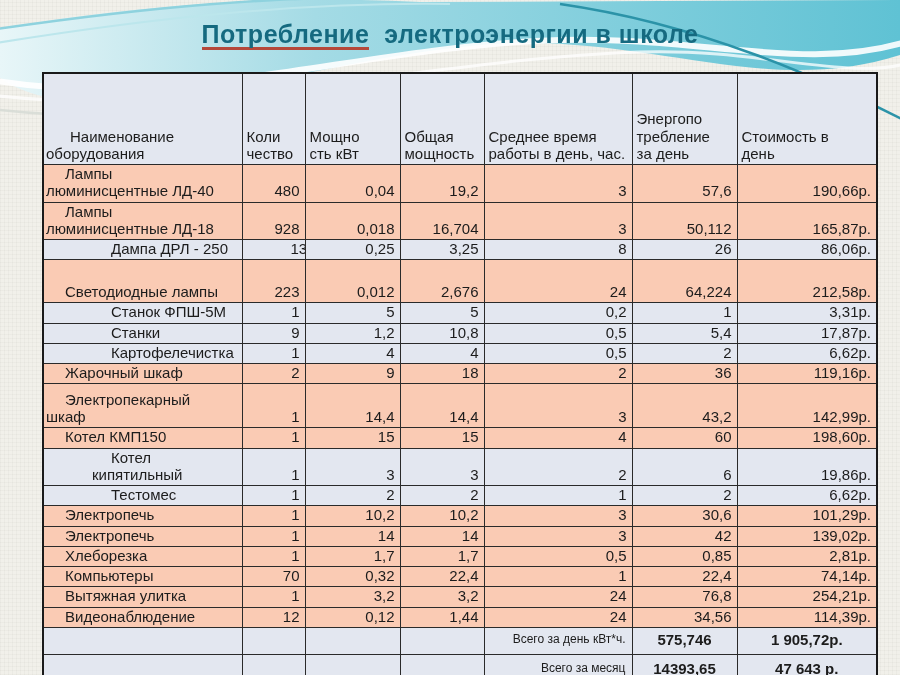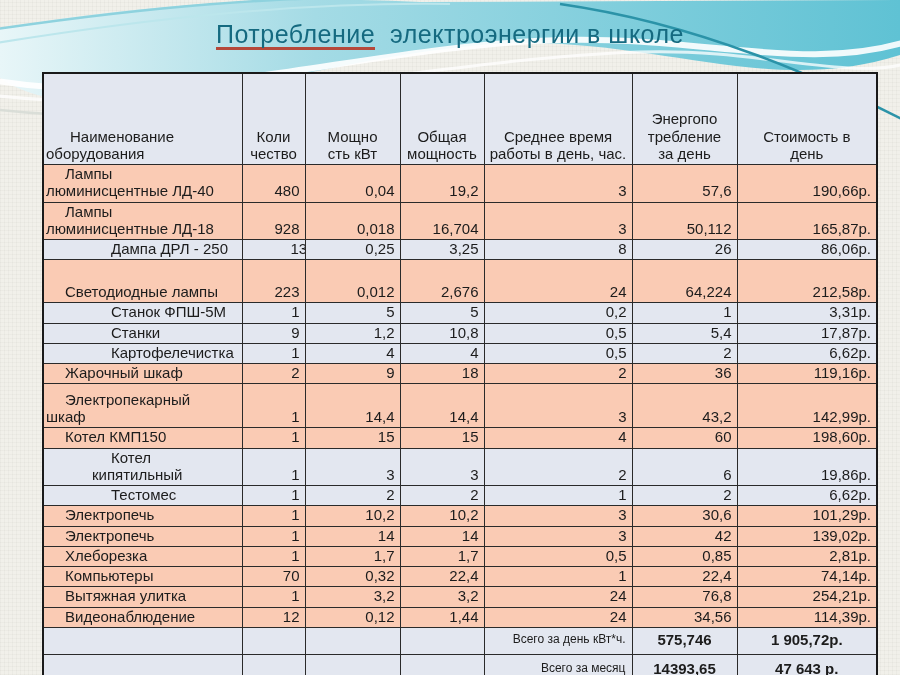--- a/index.html
+++ b/index.html
@@ -7,41 +7,41 @@
     width:900px;height:675px;position:relative;overflow:hidden;
     font-family:"Liberation Sans",sans-serif;
     background-color:#f1f0ea;
     background-image:
       repeating-linear-gradient(0deg, rgba(160,160,150,0.07) 0 1px, transparent 1px 4px),
       repeating-linear-gradient(90deg, rgba(160,160,150,0.07) 0 1px, transparent 1px 4px);
   }
   .wave-wrap{position:absolute;top:0;left:0;width:900px;height:140px;pointer-events:none;}
   .slide-title{
     position:absolute;top:20px;left:0;right:0;text-align:center;
-    font-size:25px;font-weight:normal;letter-spacing:0.5px;
+    font-size:25px;font-weight:bold;letter-spacing:0.5px;
     color:var(--title-color,#156a80);
     white-space:pre;
   }
   .slide-title .uword{border-bottom:3px solid #b5483a;padding-bottom:0px;display:inline-block;line-height:1.05;}
   .main-table{
     position:absolute;left:42px;top:72px;width:834px;
     border-collapse:collapse;table-layout:fixed;
     font-size:15px;color:#1c1c1c;
   }
   .main-table td,.main-table th{
     border:1px solid #2a2a2a;
     vertical-align:bottom;
     padding:0 4px 2px 4px;
     line-height:1.15;
     overflow:hidden;
   }
   .main-table{border:2px solid #1a1a1a;}
   thead th{
     background:var(--blue,#e3e7f0);
-    font-weight:normal;text-align:center;
+    font-weight:normal;text-align:left;
     white-space:pre-line;height:88px;padding-bottom:4px;
   }
   thead th.h-name{text-align:left;text-indent:24px;padding-left:2px;}
   tr.salmon td{background:var(--salmon,#facbb4);}
   tr.blue td{background:var(--blue,#e3e7f0);padding-left:48px;}
   td.c-name{text-align:left;white-space:pre-line;padding-left:2px;text-indent:19px;}
   td.c-num{text-align:right;padding-right:5px;}
   tr.total-row td{background:var(--blue,#e3e7f0);vertical-align:middle;}
   tr.total-row-1{height:27px;}
   tr.total-row-2{height:31px;}

